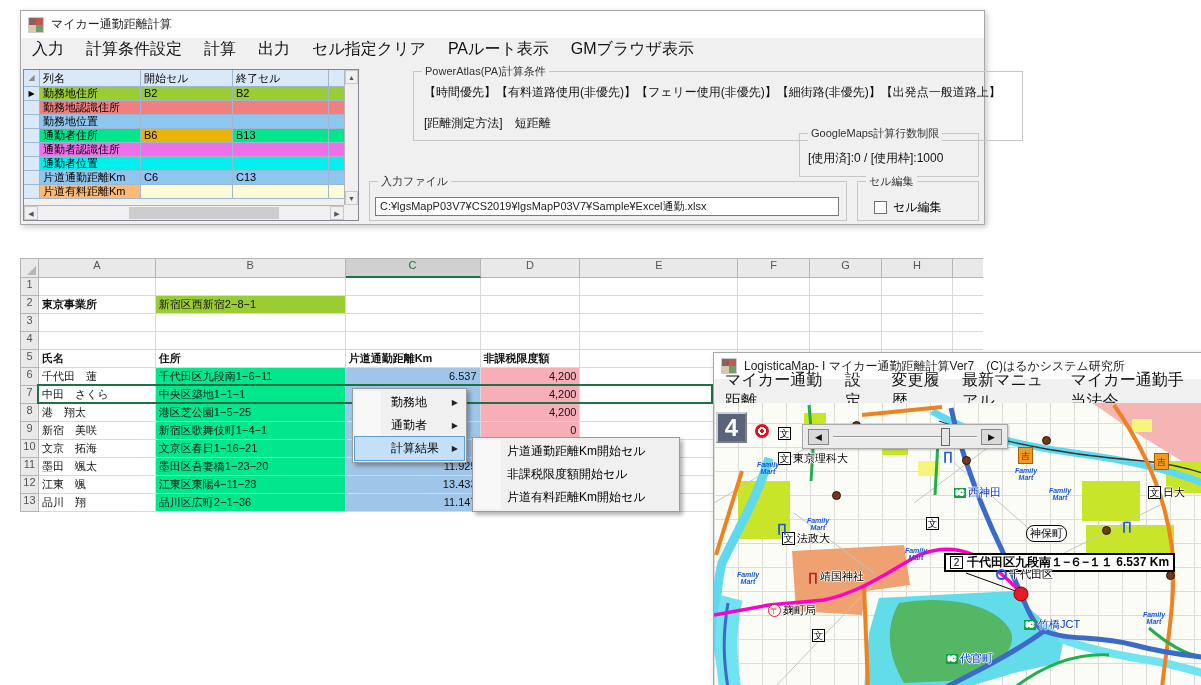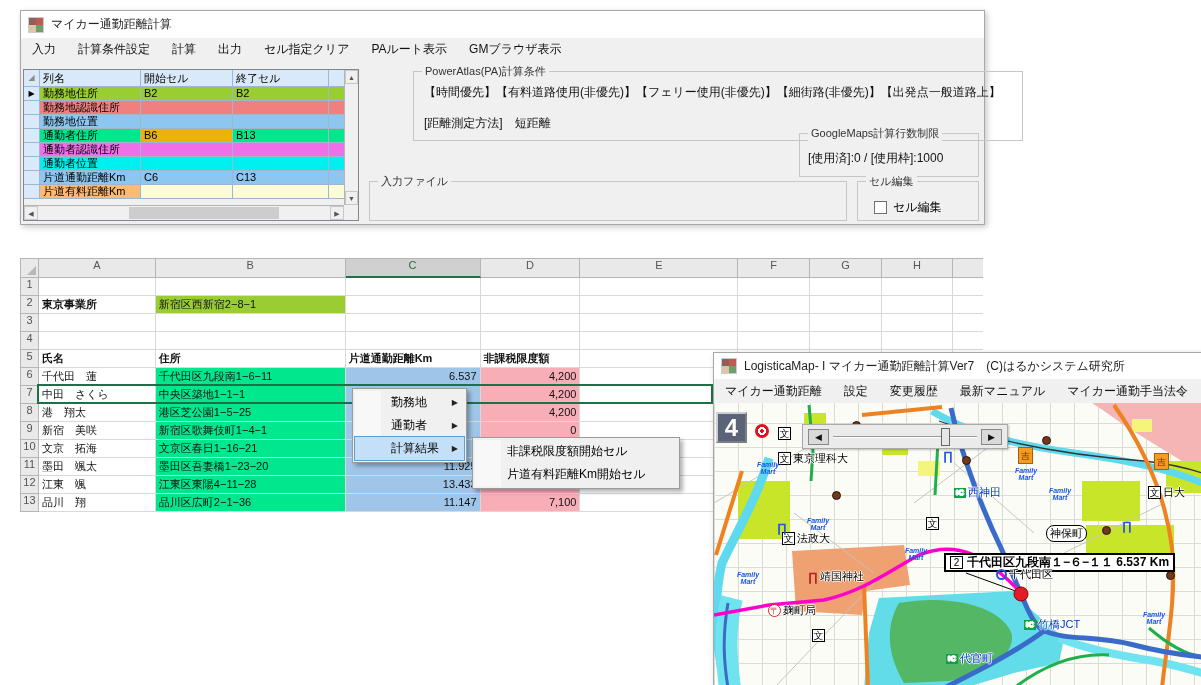--- a/index.html
+++ b/index.html
@@ -8,21 +8,21 @@
 
   
   .win { position:absolute; background:#F0F0F0; border:1px solid #A8A8A8;
          box-shadow:2px 2px 6px rgba(0,0,0,.22); }
   .titlebar { height:27px; background:#FFFFFF; display:flex; align-items:center;
               padding:0 8px; font-size:12px; color:#222; }
   .appicon { width:14px; height:14px; margin-right:8px; flex:0 0 14px;
     background:conic-gradient(#C05A50 0 90deg,#6F9E6A 90deg 180deg,#D8C7A8 180deg 270deg,#8E5F5B 270deg);
     outline:1px solid #CCC; }
   .menubar { height:23px; display:flex; align-items:center; background:#F0F0F0;
-             font-size:12px; color:#111; }
+             font-size:16px; color:#111; }
   .menubar span { padding:0 11px; cursor:default; }
 
   
   .cellgrid { position:absolute; left:2px; top:58px; width:336px; height:152px;
               background:#F0F0F0; border:1px solid #828790; font-size:11px; }
   .cg-head { display:flex; height:17px; background:#D9E9F9; border-bottom:1px solid #9EB6CE; }
   .cg-head div { border-right:1px solid #9EB6CE; padding:1px 3px; overflow:hidden; white-space:nowrap; }
   .cg-row { display:flex; height:14px; }
   .cg-row div { border-right:1px solid #9EB6CE; border-bottom:1px solid #9EB6CE;
                 padding:0 3px; line-height:13px; overflow:hidden; white-space:nowrap; }
@@ -219,20 +219,21 @@
     <div class="gtext" style="margin-top:14px;">[距離測定方法]　短距離</div>
   </div>
 
   <div class="group" style="left:778px; top:122px; width:180px; height:44px;">
     <span class="glabel">GoogleMaps計算行数制限</span>
     <div class="gtext" style="margin-top:16px; padding:0 8px;">[使用済]:0 / [使用枠]:1000</div>
   </div>
 
   <div class="group" style="left:348px; top:170px; width:478px; height:40px;">
     <span class="glabel">入力ファイル</span>
+    <div class="filefield">C:¥lgsMapP03V7¥CS2019¥lgsMapP03V7¥Sample¥Excel通勤.xlsx</div>
   </div>
 
   <div class="group" style="left:836px; top:170px; width:122px; height:40px;">
     <span class="glabel">セル編集</span>
     <div class="chkrow">
       <span class="chk"></span>
       <span>セル編集</span>
     </div>
   </div>
 </div>
@@ -421,20 +422,23 @@
     <span>通勤者</span>
     <span class="arrow">▶</span>
   </div>
   <div class="mi hot">
     <span>計算結果</span>
     <span class="arrow">▶</span>
   </div>
 </div>
 <div class="ctx" style="left:472px; top:437px; width:208px;">
   <div class="mi" style="padding-left:32px;">
+    <span>片道通勤距離Km開始セル</span>
+  </div>
+  <div class="mi" style="padding-left:32px;">
     <span>非課税限度額開始セル</span>
   </div>
   <div class="mi" style="padding-left:32px;">
     <span>片道有料距離Km開始セル</span>
   </div>
 </div>
 
 <div class="win" style="left:713px; top:352px; width:492px; height:333px; z-index:8;">
   <div class="titlebar" style="height:26px;">
     <span class="appicon"></span>
@@ -535,21 +539,21 @@
       <span>靖国神社</span>
     </div>
     <div class="maplabel" style="left:54px; top:200px;">
       <span class="postmark">〒</span>
       <span>麹町局</span>
     </div>
     <div class="maplabel" style="left:282px; top:164px; z-index:6;">
       <span class="bluecirc"></span>
       <span>千代田区</span>
     </div>
-    <div class="maplabel boxed" style="left:332px; top:122px;border-radius:8px;">
+    <div class="maplabel boxed" style="left:312px; top:122px;border-radius:8px;">
       <span>神保町</span>
     </div>
     <div class="maplabel" style="left:240px; top:82px;">
       <span class="icbox">IC</span>
       <span class="bluetxt">西神田</span>
     </div>
     <div class="maplabel" style="left:310px; top:214px;">
       <span class="icbox">IC</span>
       <span class="bluetxt">竹橋JCT</span>
     </div>

